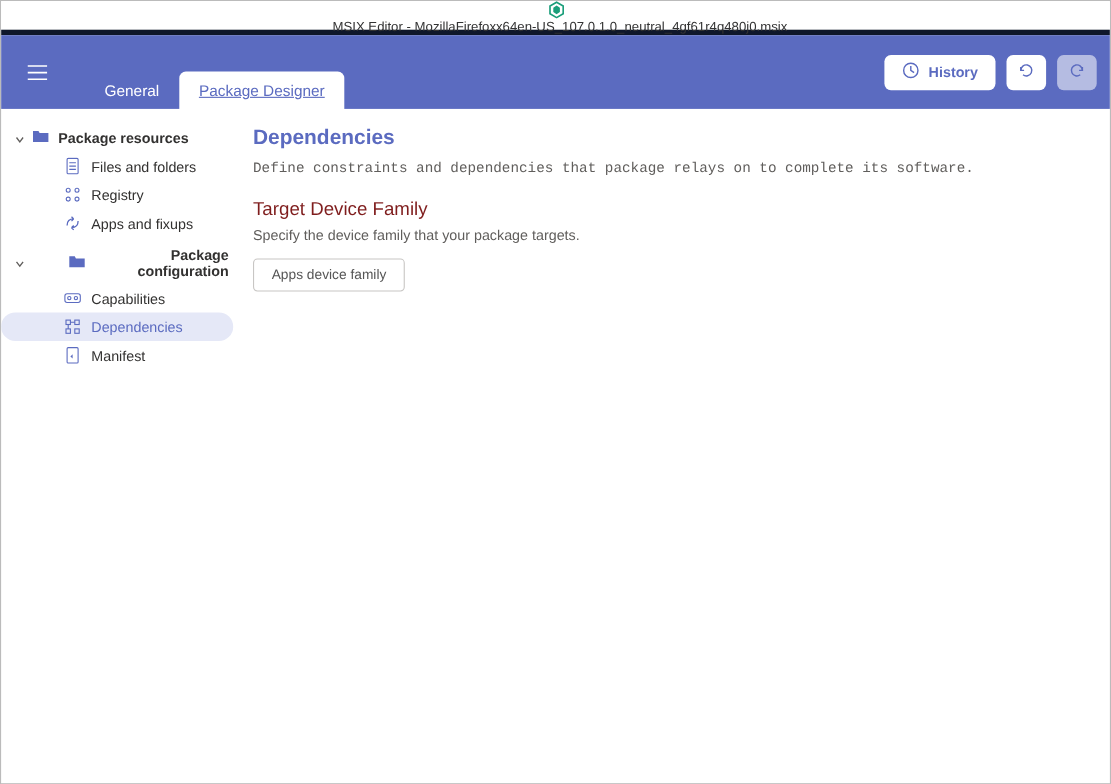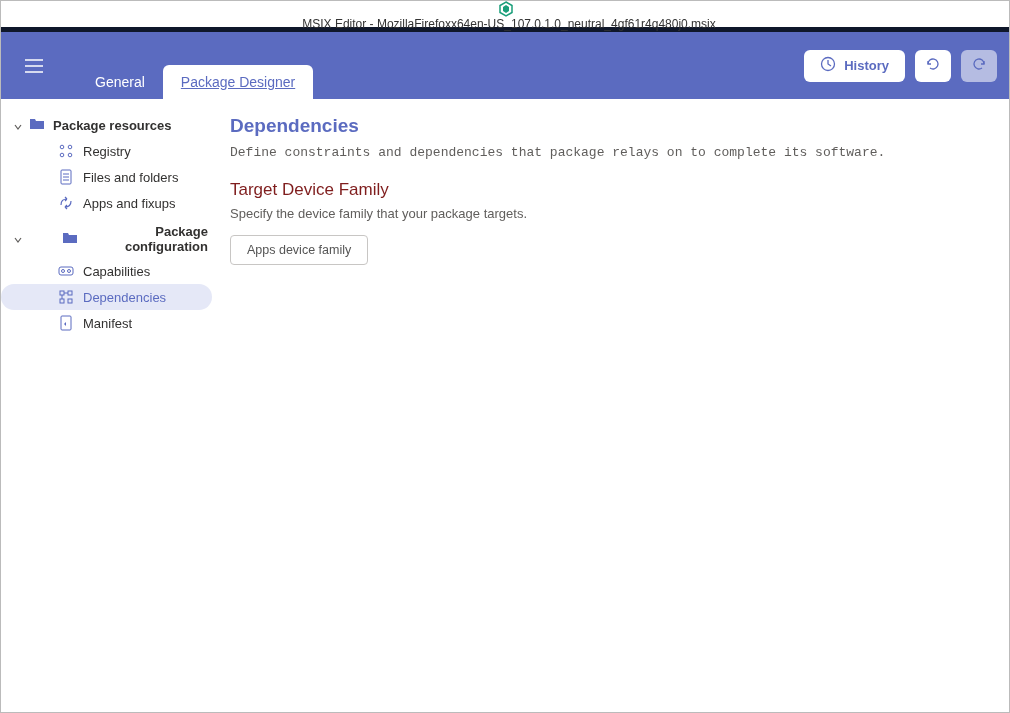--- a/index.html
+++ b/index.html
@@ -111,39 +111,39 @@
       <span class="chev"><svg width="10" height="10" viewBox="0 0 10 10" fill="none" stroke="#605e5c" stroke-width="1.2">
             <polyline points="2,3 5,7 8,3"></polyline>
           </svg></span>
       <span class="folder-ic"><svg width="16" height="14" viewBox="0 0 16 14">
             <path d="M1 3 L1 12 L15 12 L15 4 L7 4 L6 2 L1 2 Z" fill="#5b6bc0"></path>
           </svg></span>
       <span class="lbl">Package resources</span>
     </div>
     <div class="tree-item">
       <span class="item-ic">
+          <svg width="14" height="16" viewBox="0 0 14 16" fill="none" stroke="#5b6bc0" stroke-width="1">
+            <rect x="2" y="1" width="10" height="14" rx="1"></rect>
+            <line x1="4" y1="5" x2="10" y2="5"></line>
+            <line x1="4" y1="8" x2="10" y2="8"></line>
+            <line x1="4" y1="11" x2="10" y2="11"></line>
+          </svg>
+        </span>
+      <span class="lbl">Files and folders</span>
+    </div>
+    <div class="tree-item">
+      <span class="item-ic">
           <svg width="14" height="14" viewBox="0 0 14 14" fill="none" stroke="#5b6bc0" stroke-width="1">
             <circle cx="3" cy="3" r="1.8"></circle>
             <circle cx="11" cy="3" r="1.8"></circle>
             <circle cx="3" cy="11" r="1.8"></circle>
             <circle cx="11" cy="11" r="1.8"></circle>
           </svg>
         </span>
       <span class="lbl">Registry</span>
-    </div>
-    <div class="tree-item">
-      <span class="item-ic">
-          <svg width="14" height="16" viewBox="0 0 14 16" fill="none" stroke="#5b6bc0" stroke-width="1">
-            <rect x="2" y="1" width="10" height="14" rx="1"></rect>
-            <line x1="4" y1="5" x2="10" y2="5"></line>
-            <line x1="4" y1="8" x2="10" y2="8"></line>
-            <line x1="4" y1="11" x2="10" y2="11"></line>
-          </svg>
-        </span>
-      <span class="lbl">Files and folders</span>
     </div>
     <div class="tree-item">
       <span class="item-ic">
           <svg width="14" height="14" viewBox="0 0 14 14" fill="none" stroke="#5b6bc0" stroke-width="1.2">
             <path d="M2 9 Q2 3 8 3 M8 3 L6 1 M8 3 L6 5 M12 5 Q12 11 6 11 M6 11 L8 9 M6 11 L8 13"></path>
           </svg>
         </span>
       <span class="lbl">Apps and fixups</span>
     </div>
 

